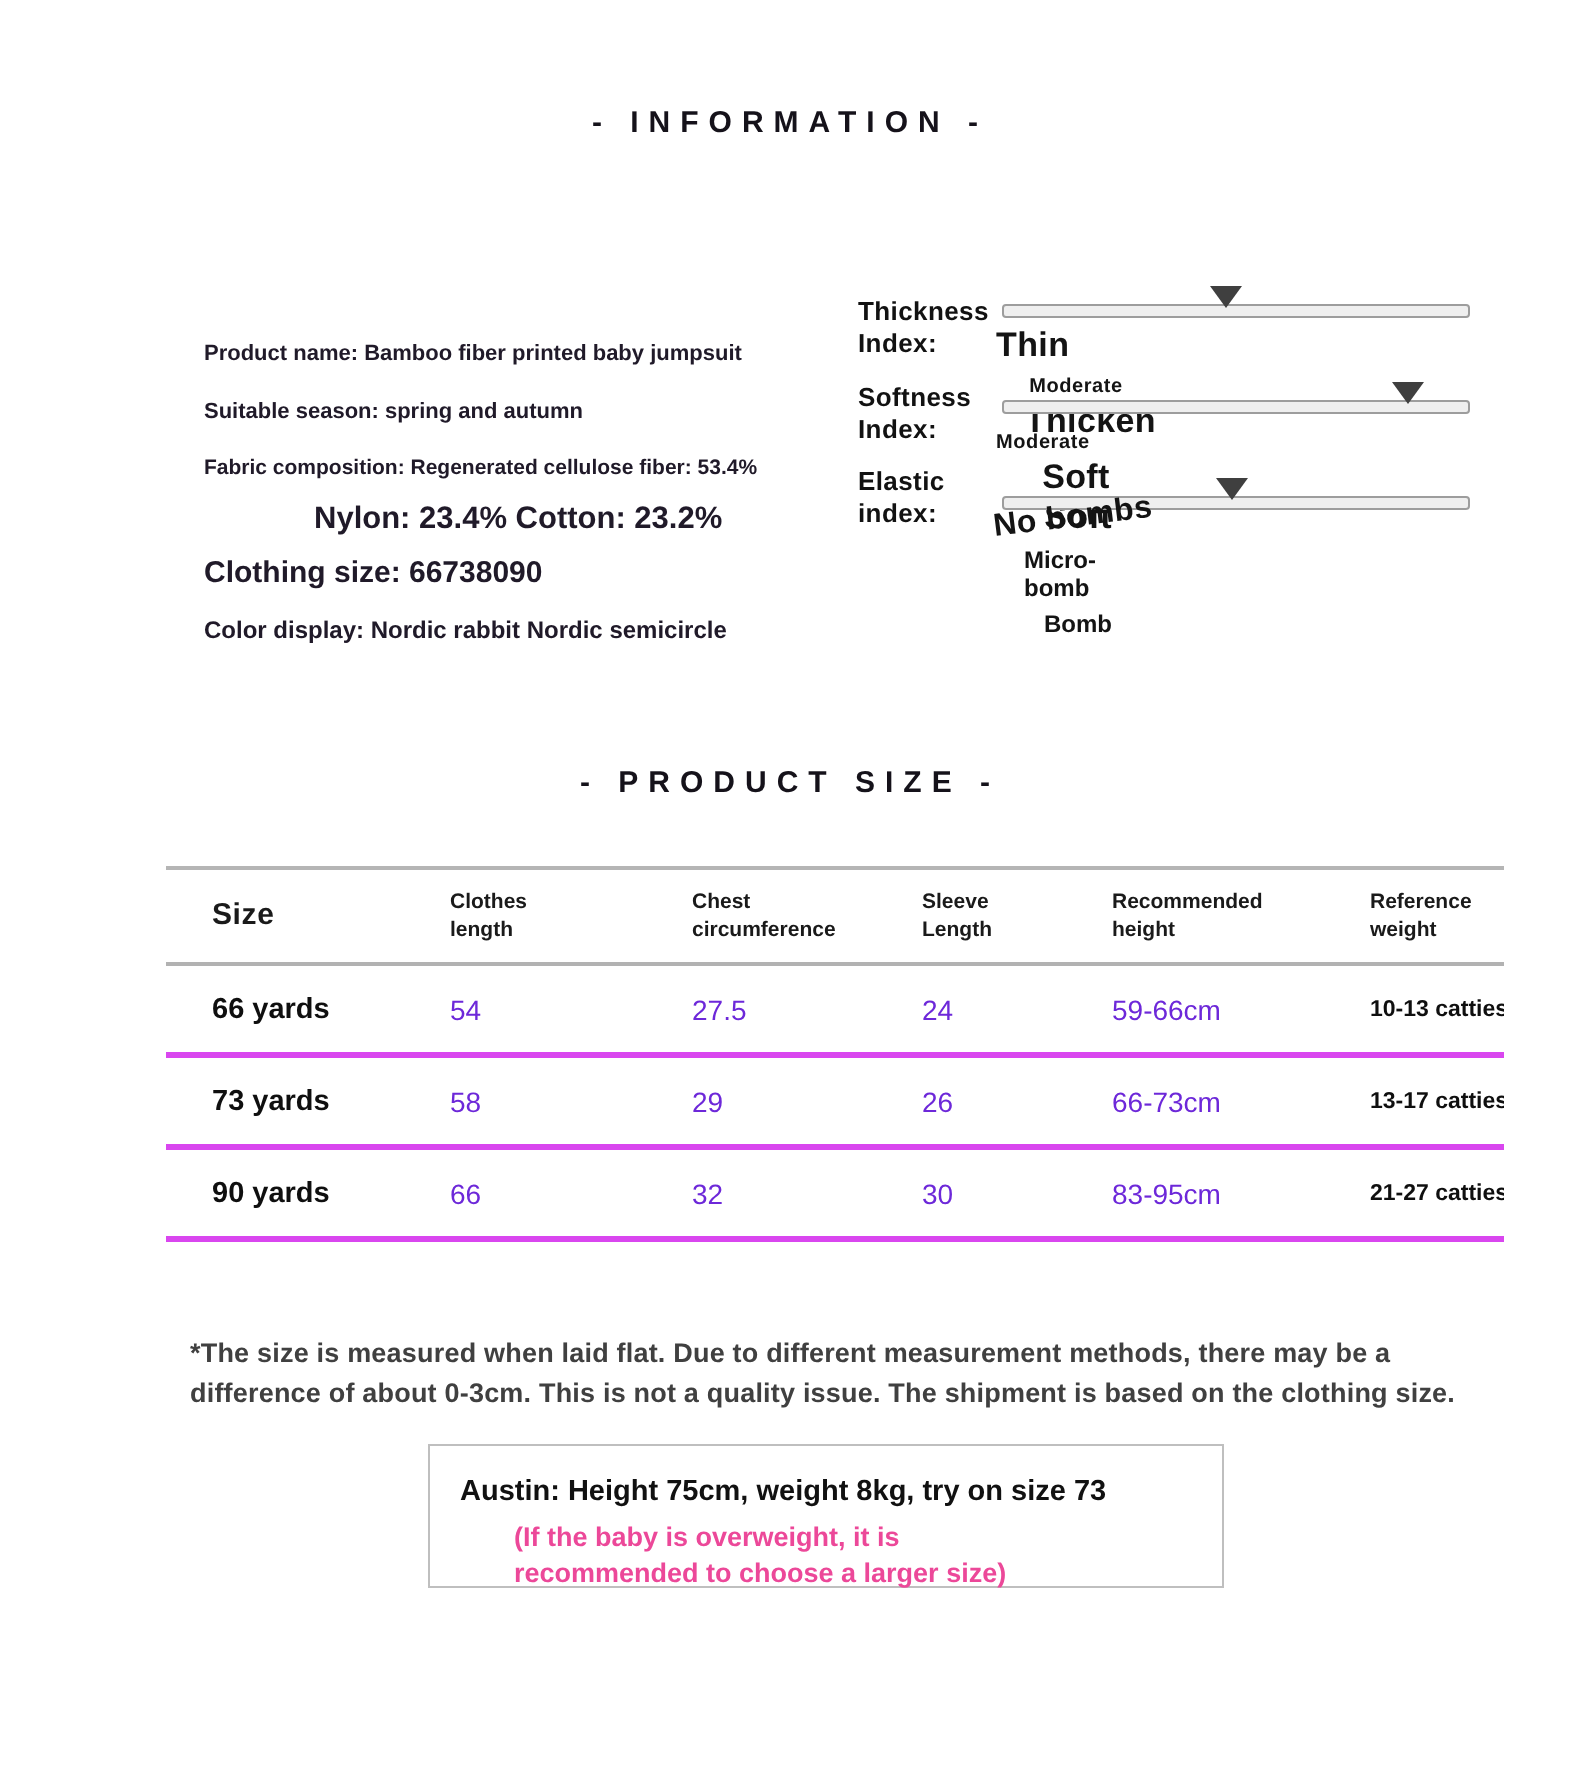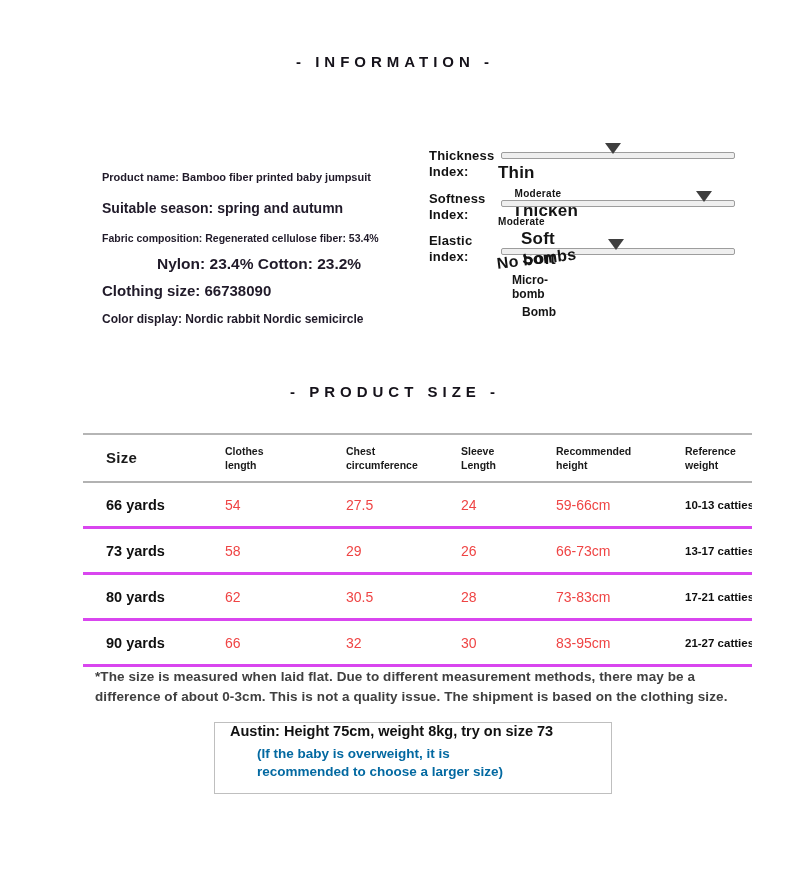--- a/index.html
+++ b/index.html
@@ -9,21 +9,21 @@
   
   .sec-title{position:absolute;left:0;width:100%;text-align:center;font-size:15px;
              font-weight:bold;letter-spacing:5px;color:#15121a;}
   #t-info{top:53px;}
   #t-size{top:383px;}
 
   
   .prod-info{position:absolute;left:64px;top:149px;width:332px;margin-top:22px;}
   .prod-info p{margin:0;font-weight:bold;color:#201a29;}
   .pi-1{font-size:11px;margin-bottom:17px !important;}
-  .pi-2{font-size:14px;margin-bottom:16px !important;}
+  .pi-2{font-size:11px;margin-bottom:16px !important;}
   .pi-3{font-size:10.5px;margin-bottom:11px !important;}
   .pi-4{font-size:15.5px;margin:0 0 9px 55px !important;color:#3a1838;}
   .pi-5{font-size:15px;margin-bottom:13px !important;color:#141018;}
   .pi-6{font-size:12px;}
 
   
   .idx-panel{position:absolute;left:388px;top:143px;width:330px;height:165px;}
   .idx-label{position:absolute;left:3px;width:80px;font-size:13px;font-weight:bold;
              line-height:1.25;color:#121212;letter-spacing:0.2px;}
   #lab1{top:5px;} #lab2{top:48px;} #lab3{top:90px;}
@@ -47,33 +47,33 @@
 
   
   .size-table{position:absolute;left:45px;top:433px;width:700px;}
   .t-row{display:grid;grid-template-columns:142px 121px 115px 95px 129px 98px;align-items:center;}
   .t-head{height:46px;border-top:2px solid #b5b5b5;border-bottom:2px solid #b2b2b2;}
   .t-data{height:43px;border-bottom:3px solid #d946ef;}
   .th{font-size:10.5px;font-weight:bold;line-height:1.35;color:#1a1a1a;}
   .th .w{display:inline-block;}
   .w50{width:50px;} .w80{width:82px;} .w45{width:46px;} .w85{width:86px;} .w60{width:62px;}
   .size-h{font-size:15px;padding-left:23px;letter-spacing:0.3px;}
-  .td{font-size:14px;color:#ef4444;font-weight:normal;}
+  .td{font-size:14px;color:#6d28d9;font-weight:normal;}
   .size-c{font-size:14.5px;font-weight:bold;color:#0f0f0f;padding-left:23px;}
   .wt{font-size:11.5px;font-weight:bold;color:#0f0f0f;}
 
   
   .note{position:absolute;left:57px;top:667px;width:686px;font-size:13.5px;font-weight:bold;
         color:#404040;line-height:1.5;letter-spacing:0.1px;}
 
   
   .model-box{position:absolute;left:176px;top:722px;width:398px;height:72px;
-             border:1px solid #bfbfbf;box-sizing:border-box;padding:0 0 0 15px;}
+             border:1px solid #bfbfbf;box-sizing:border-box;padding:15px 0 0 15px;}
   .model-l1{font-size:14.5px;font-weight:bold;color:#111111;margin:0;}
-  .model-l2{font-size:13.5px;font-weight:bold;color:#0369a1;margin:6px 0 0 27px;
+  .model-l2{font-size:13.5px;font-weight:bold;color:#ec4899;margin:6px 0 0 27px;
             width:272px;line-height:1.3;}
 </style>
 </head>
 <body>
 
 <div class="page">
 
   <div class="sec-title" id="t-info">- INFORMATION -</div>
 
   <div class="prod-info">
@@ -147,28 +147,20 @@
 
     <div class="t-row t-data">
       <div class="td size-c">73 yards</div>
       <div class="td">58</div>
       <div class="td">29</div>
       <div class="td">26</div>
       <div class="td">66-73cm</div>
       <div class="td wt">13-17 catties</div>
     </div>
 
-    <div class="t-row t-data">
-      <div class="td size-c">80 yards</div>
-      <div class="td">62</div>
-      <div class="td">30.5</div>
-      <div class="td">28</div>
-      <div class="td">73-83cm</div>
-      <div class="td wt">17-21 catties</div>
-    </div>
 
     <div class="t-row t-data">
       <div class="td size-c">90 yards</div>
       <div class="td">66</div>
       <div class="td">32</div>
       <div class="td">30</div>
       <div class="td">83-95cm</div>
       <div class="td wt">21-27 catties</div>
     </div>
   </div>

